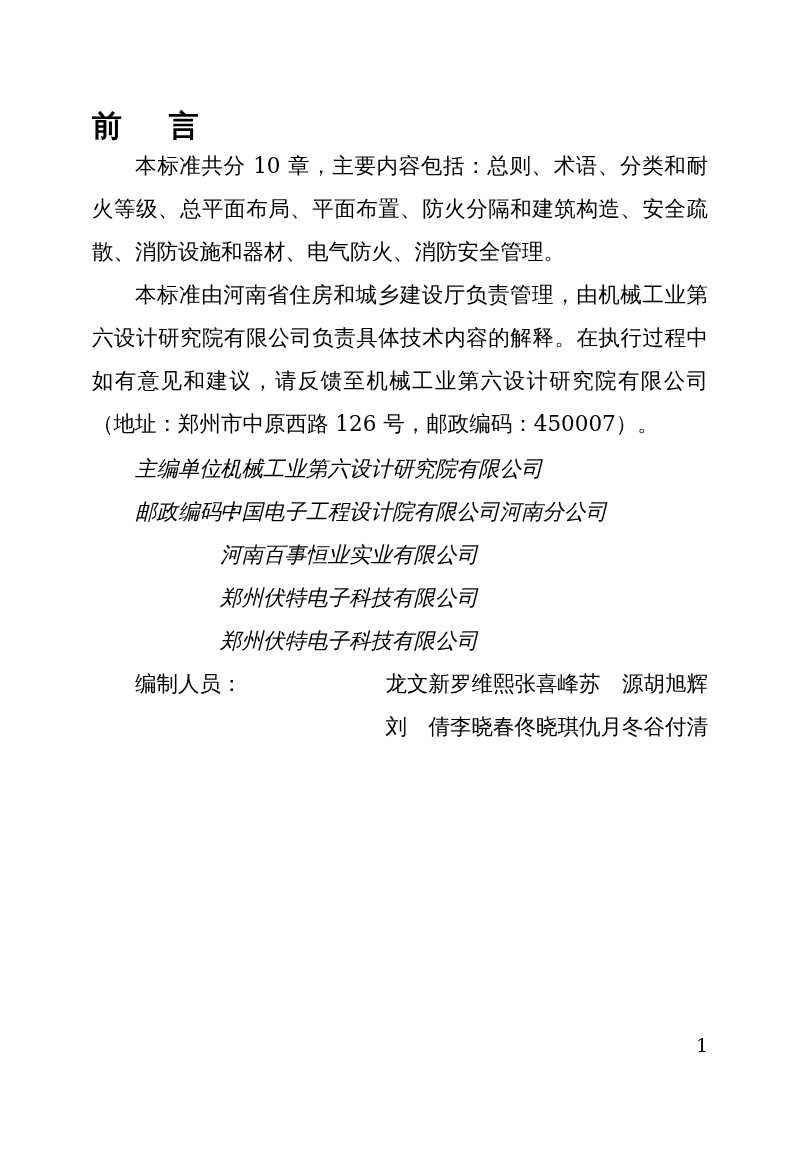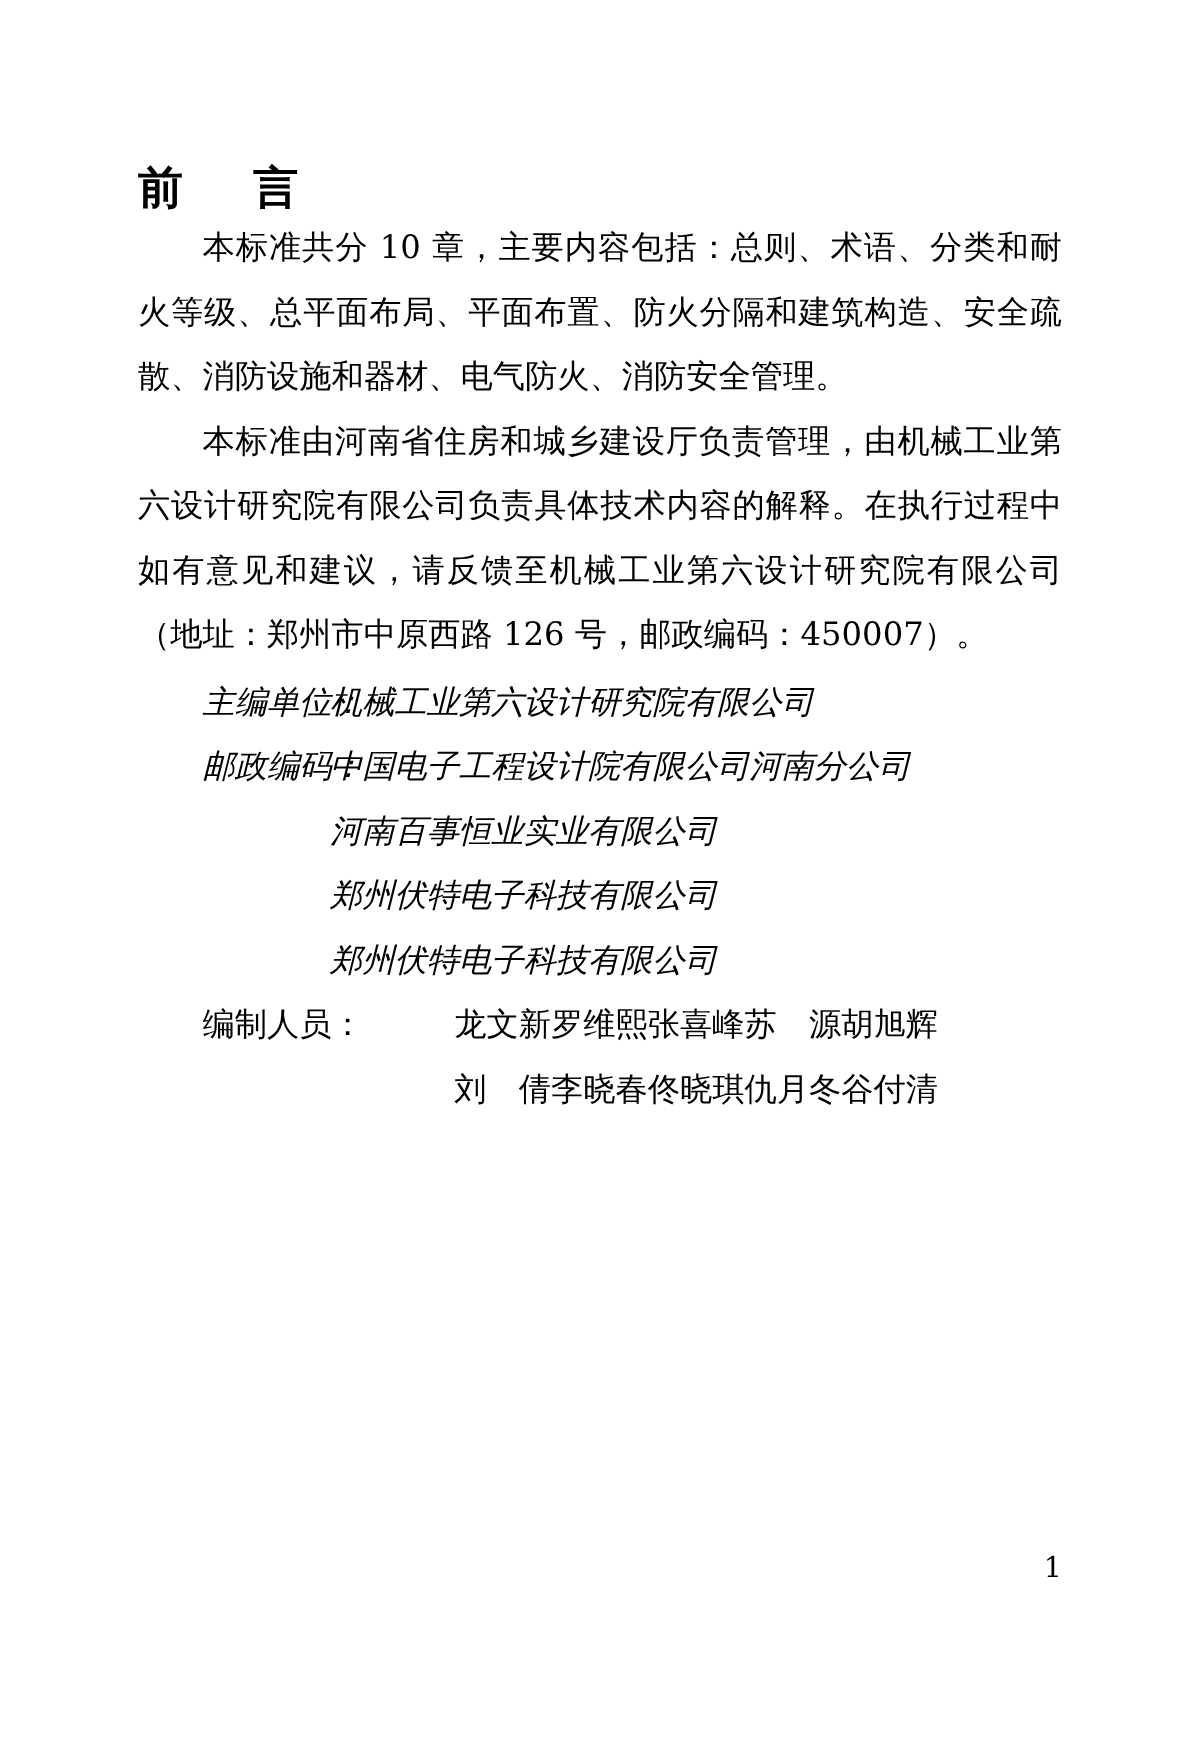--- a/index.html
+++ b/index.html
@@ -74,21 +74,21 @@
   .people-label {
     width: 128px;
     flex: 0 0 128px;
     text-indent: 2em;
     white-space: nowrap;
     text-align: right;
   }
   .people-names {
     flex: 1 1 auto;
     display: flex;
-    justify-content: center;
+    justify-content: flex-end;
     white-space: nowrap;
   }
   .people-names span {
     display: inline-block;
   }
   .page-number {
     position: absolute;
     right: 92px;
     top: 1036px;
     font-size: 19px;

